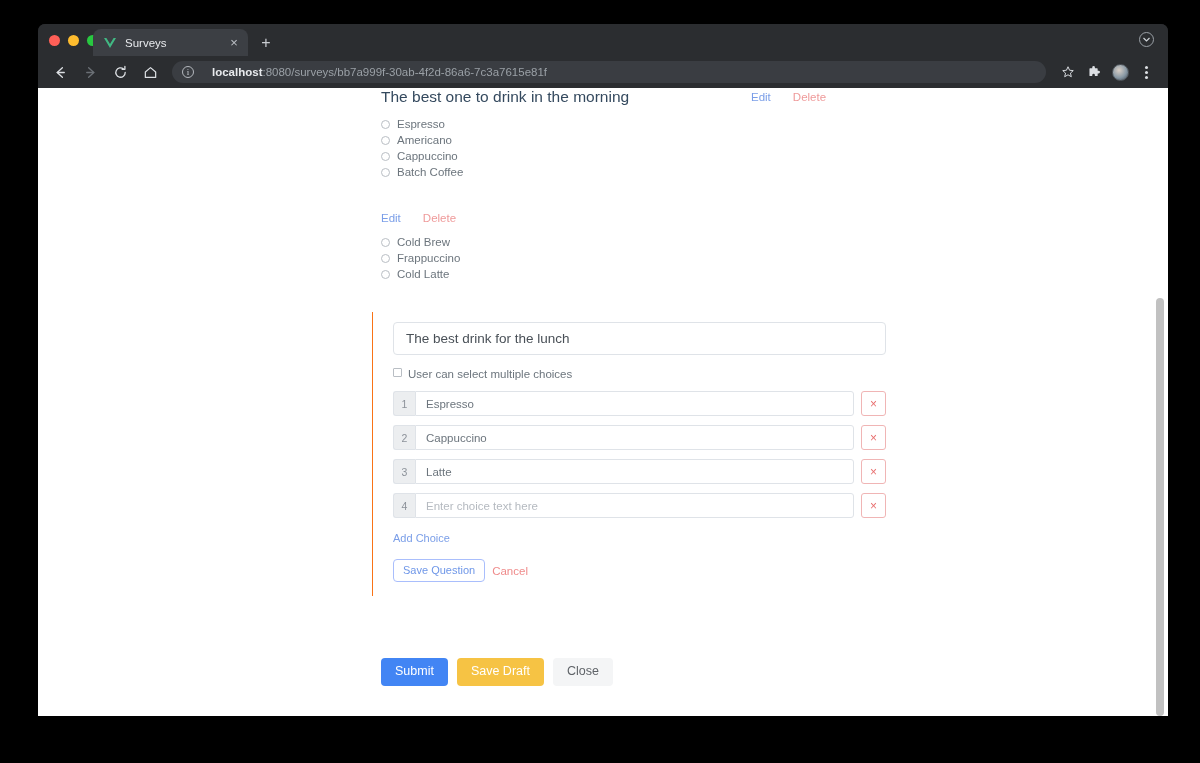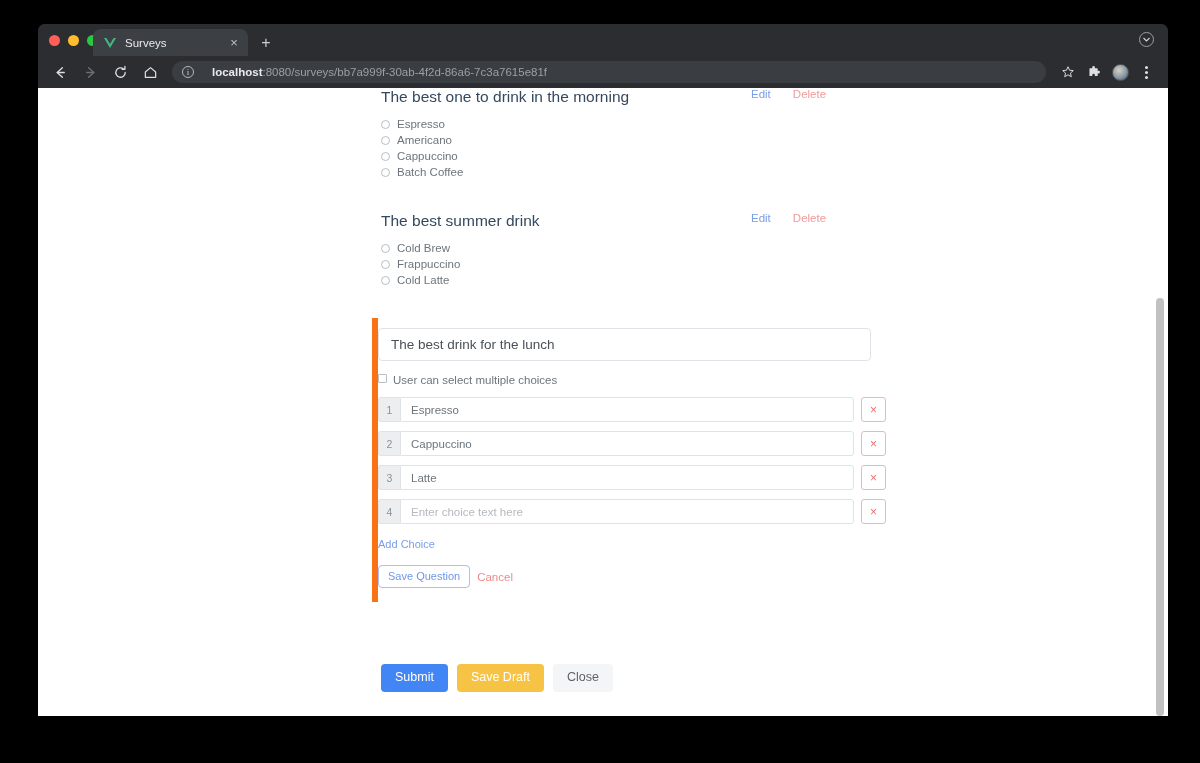--- a/index.html
+++ b/index.html
@@ -157,21 +157,21 @@
   }
   #page-content {
     position: absolute;
     left: 0; top: 0; right: 0;
     padding-left: 343px;
   }
 
   
   .question-block { position: relative; }
   .question-head {
-    display: flex; align-items: flex-start;
+    display: flex; align-items: center;
   }
   .question-title {
     font-size: 15.5px;
     color: #34495e;
     font-weight: 400;
     width: 370px;
     flex: 0 0 auto;
   }
   .question-actions {
     display: flex; gap: 22px;
@@ -196,23 +196,24 @@
   .choice-label {
     font-size: 11.5px;
     color: #6c757d;
   }
 
   
   #edit-form {
     position: relative;
     margin-top: 30px;
     margin-left: -9px;
+    padding-left: 20px;
     padding-top: 10px;
     padding-bottom: 14px;
-    border-left: 6px solid #f97316;
+    border-left: 1px solid #f97316;
     width: 514px;
   }
   #question-title-input {
     display: block;
     width: 493px; height: 33px;
     border: 1px solid #dfe3e8;
     border-radius: 4px;
     padding: 0 12px;
     font-size: 13.5px;
     color: #495057;
@@ -453,21 +454,20 @@
           </div>
           <div class="choice-option">
             <span class="radio-circle"></span>
             <span class="choice-label">Batch Coffee</span>
           </div>
         </div>
       </div>
 
       <div class="question-block" style="margin-top:32px;">
         <div class="question-head">
-          <div class="question-title">The best summer drink</div>
           <div class="question-actions">
             <span class="link-edit">Edit</span>
             <span class="link-delete">Delete</span>
           </div>
         </div>
         <div class="choice-list">
           <div class="choice-option">
             <span class="radio-circle"></span>
             <span class="choice-label">Cold Brew</span>
           </div>

